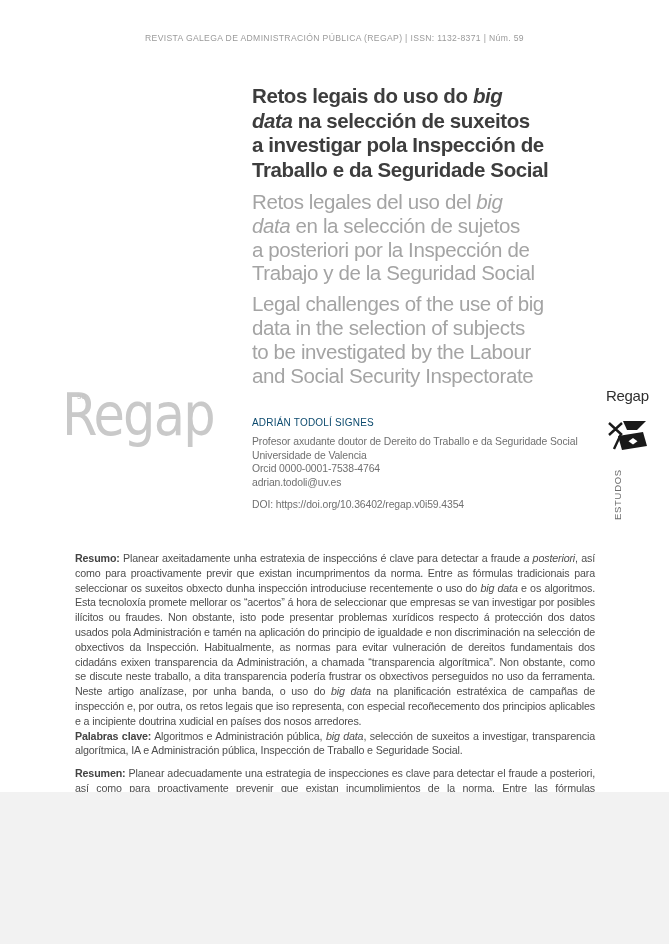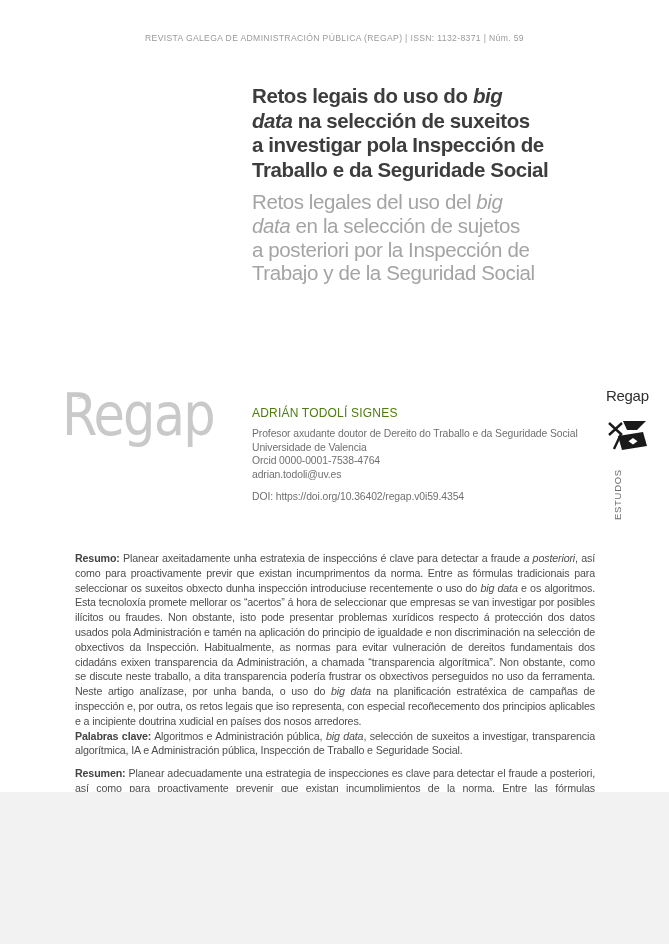--- a/index.html
+++ b/index.html
@@ -36,21 +36,21 @@
     transform:scaleX(.88); transform-origin:left top;
   }
   .logo-big-num {
     position:absolute; left:77px; top:392px;
     font-size:8px; letter-spacing:0; color:#c4c4c4;
     transform:none;
   }
 
   
   .author-col { position:absolute; left:252px; top:406px; width:350px; }
-  .author-name { font-size:12px; color:#4d7c0f; letter-spacing:.2px; }
+  .author-name { font-size:10px; color:#0c4a6e; letter-spacing:.2px;margin-top:11px; }
   .author-aff { margin-top:7px; font-size:10.4px; line-height:13.6px; color:#707070; letter-spacing:-.1px; }
   .author-dates { margin-top:9px; font-size:10.4px; line-height:14px; color:#707070; letter-spacing:-.1px; }
   .author-dates a, .author-aff a { color:inherit; text-decoration:none; }
 
   
   .rail-logo {
     position:absolute; left:606px; top:387px;
     font-size:15px; color:#2f2f2f; letter-spacing:-.3px;
   }
   .rail-icon { position:absolute; left:607px; top:420px; width:42px; height:32px; }
@@ -89,20 +89,26 @@
       <div class="title-line"><i>data</i> na selección de suxeitos</div>
       <div class="title-line">a investigar pola Inspección de</div>
       <div class="title-line">Traballo e da Seguridade Social</div>
     </h1>
     <div class="title-es">
       <div class="title-line">Retos legales del uso del <i>big</i></div>
       <div class="title-line"><i>data</i> en la selección de sujetos</div>
       <div class="title-line">a posteriori por la Inspección de</div>
       <div class="title-line">Trabajo y de la Seguridad Social</div>
     </div>
+    <div class="title-en">
+      <div class="title-line">Legal challenges of the use of big</div>
+      <div class="title-line">data in the selection of subjects</div>
+      <div class="title-line">to be investigated by the Labour</div>
+      <div class="title-line">and Social Security Inspectorate</div>
+    </div>
   </div>
 
   <div class="logo-big">
     <span>Regap</span>
   </div>
   <div class="logo-big-num">59</div>
 
   <div class="author-col">
     <div class="author-name">ADRIÁN TODOLÍ SIGNES</div>
     <div class="author-aff">

